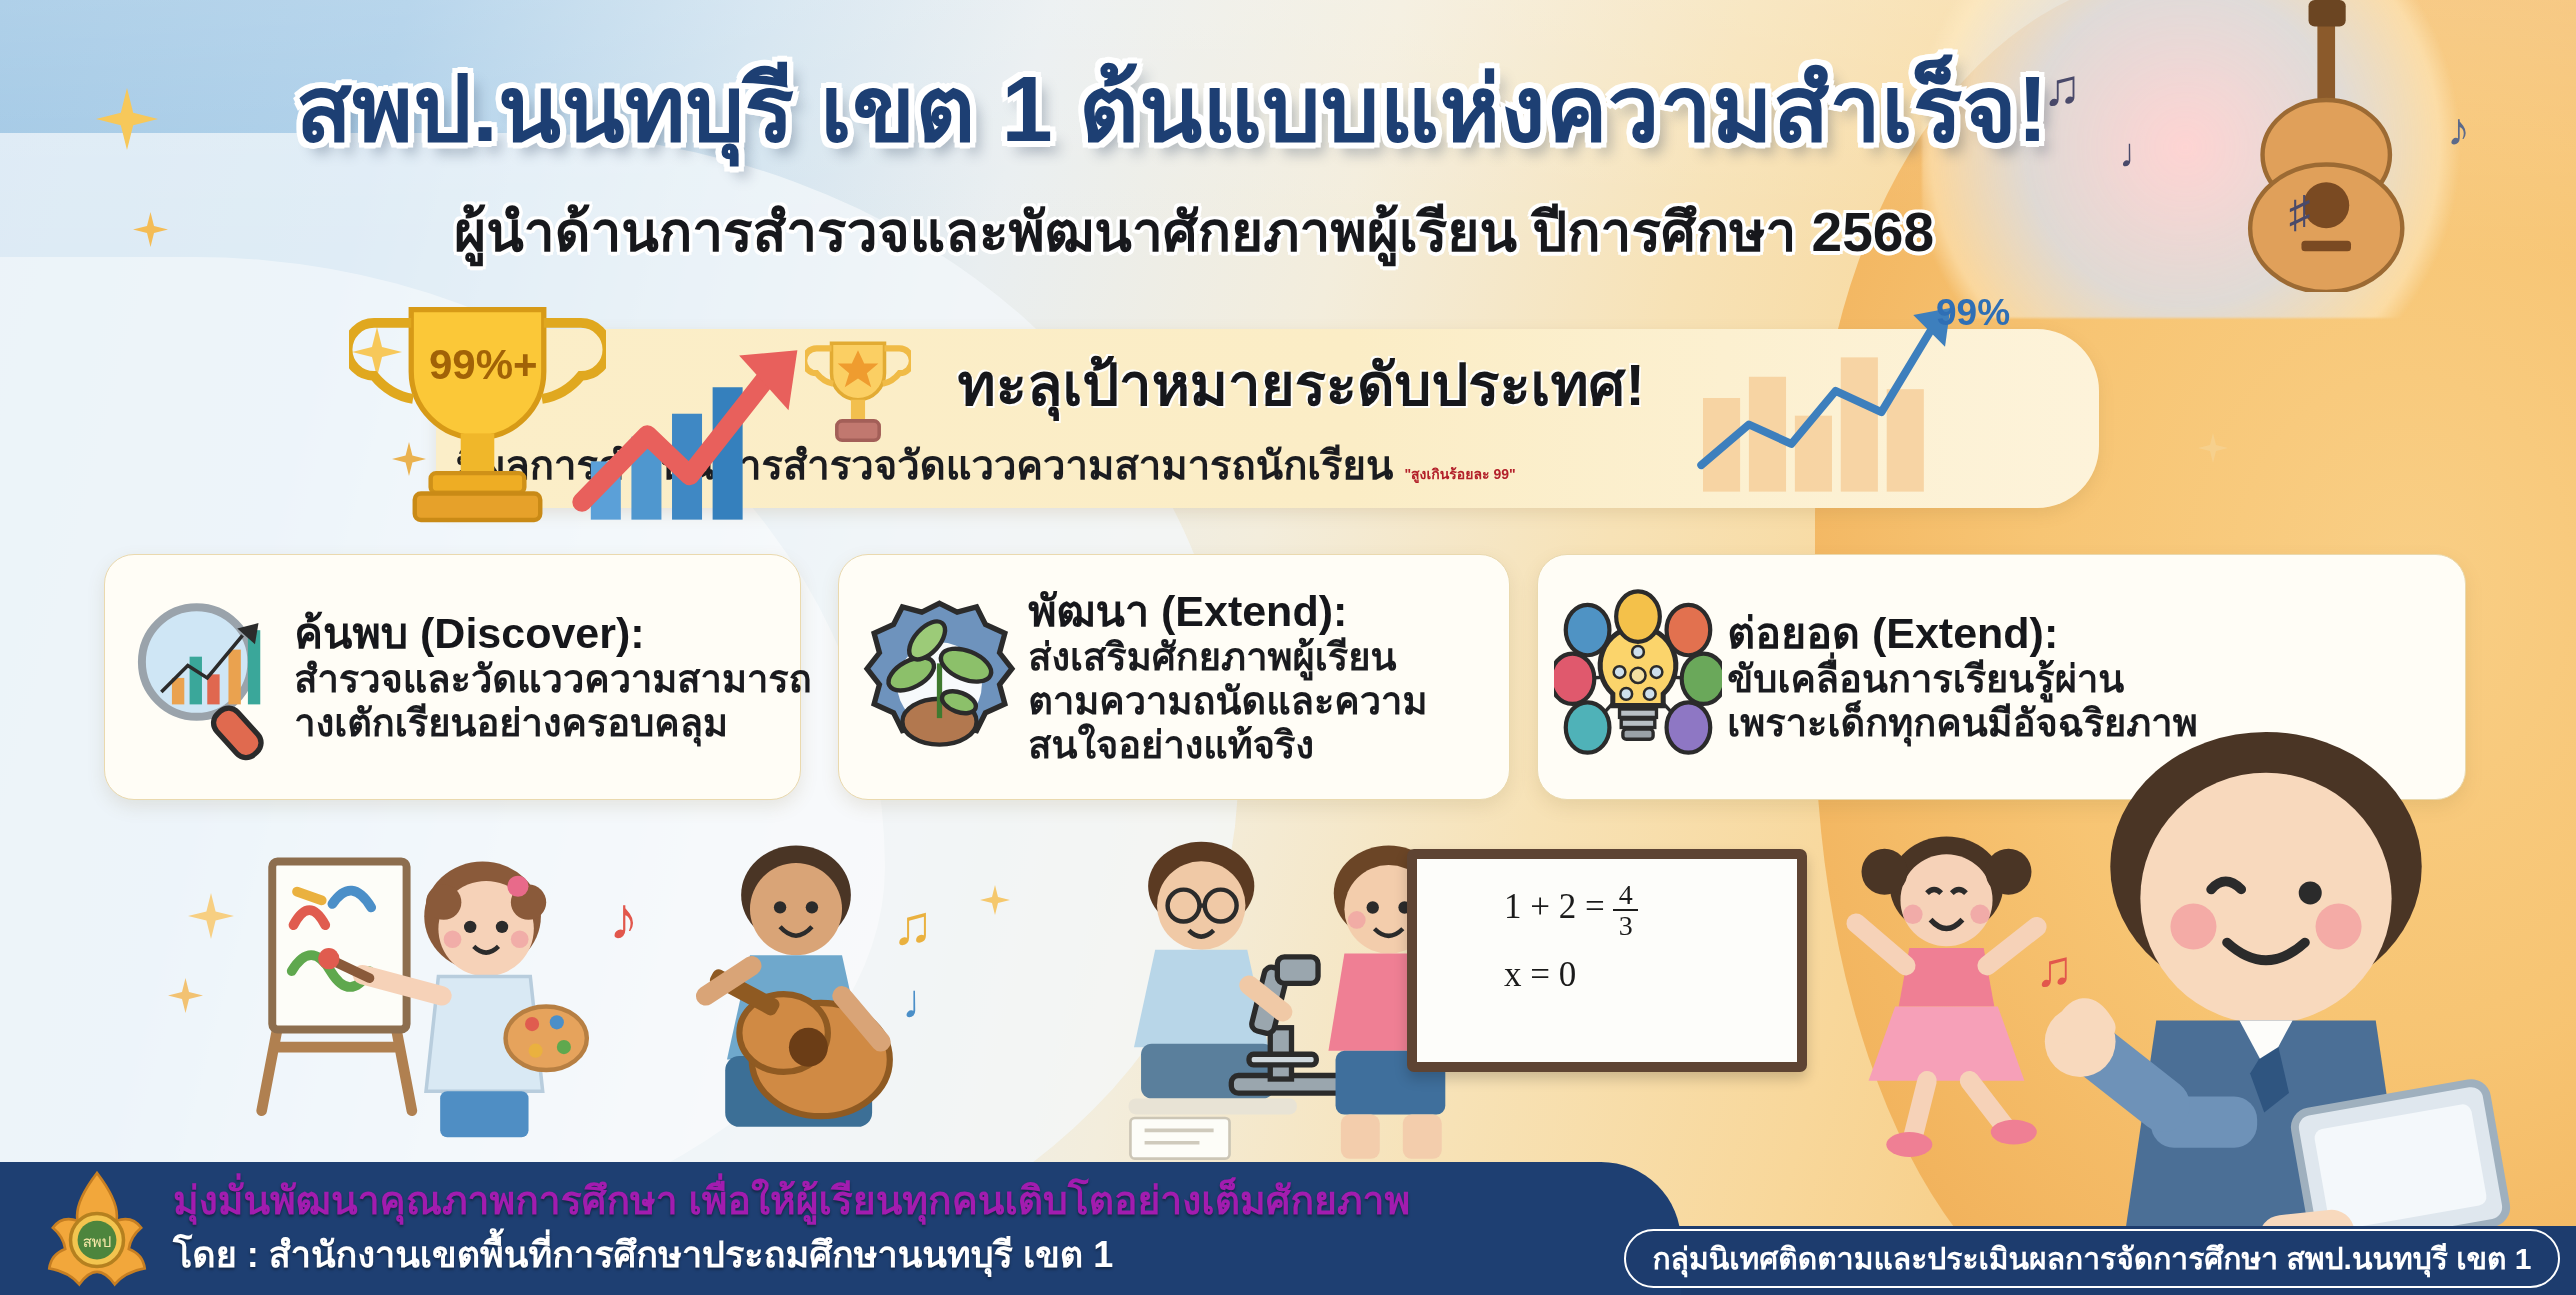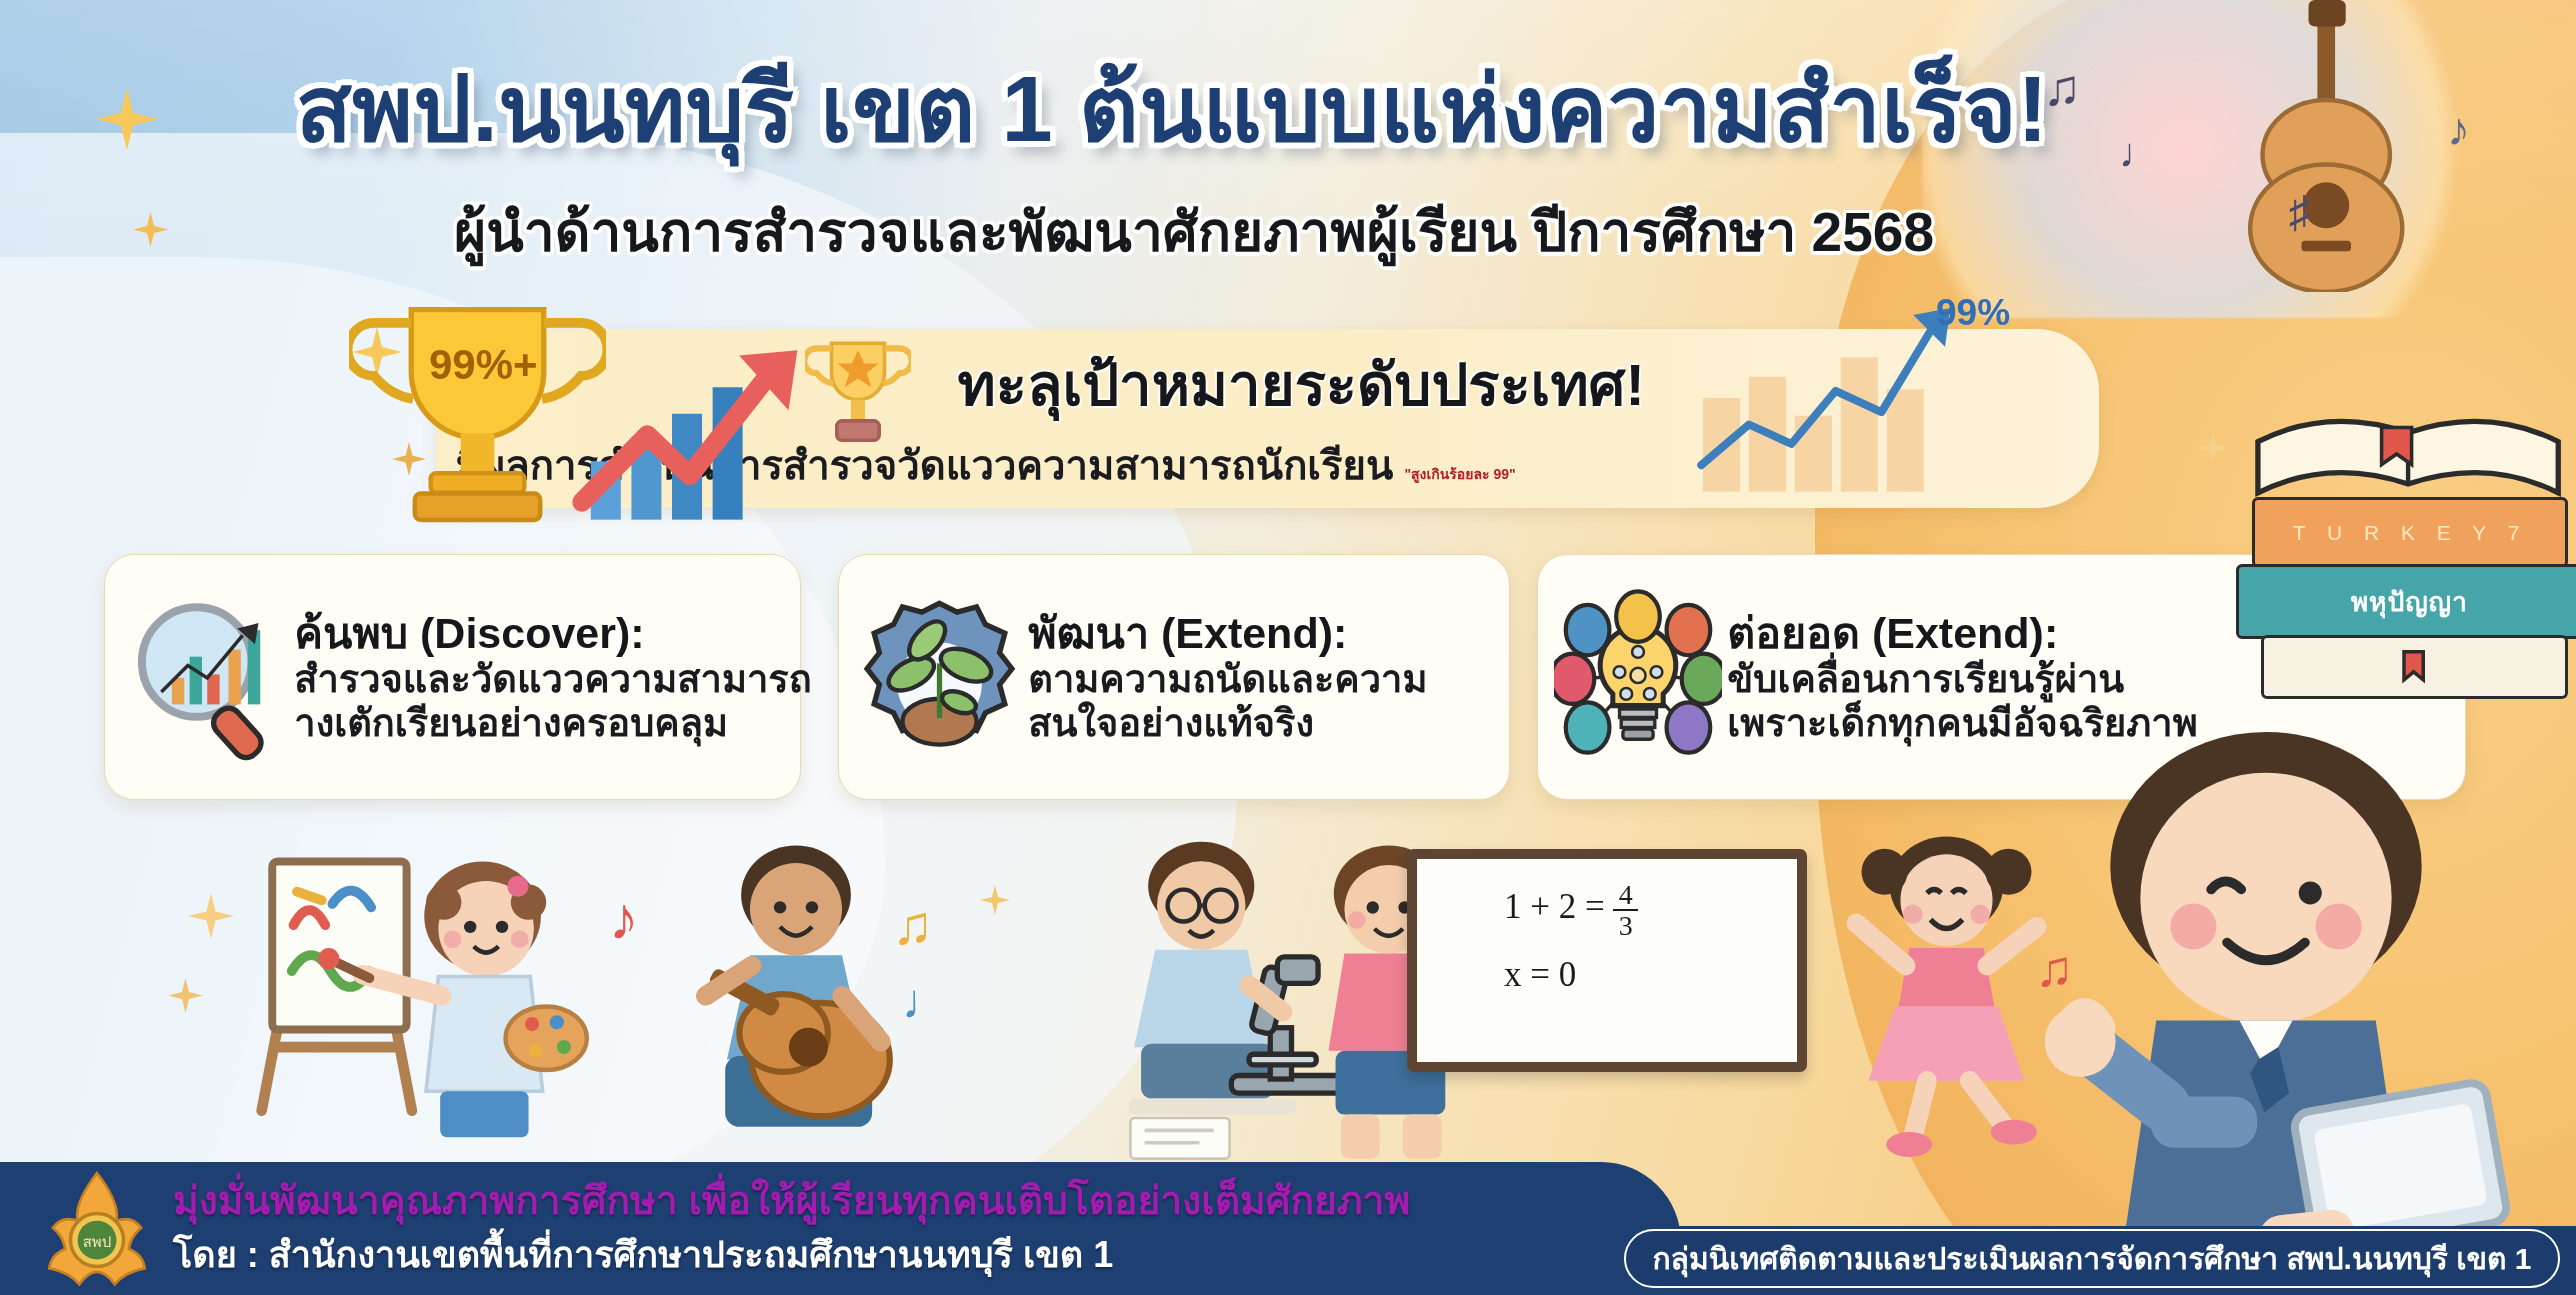--- a/index.html
+++ b/index.html
@@ -272,20 +272,21 @@
           <path d="M90 146 v-62" stroke="#3f7a2f" stroke-width="6" fill="none"></path>
           <ellipse cx="58" cy="96" rx="28" ry="15" fill="#8cc06a" stroke="#2b2b2b" stroke-width="5" transform="rotate(-28 58 96)"></ellipse>
           <ellipse cx="120" cy="86" rx="30" ry="16" fill="#8cc06a" stroke="#2b2b2b" stroke-width="5" transform="rotate(22 120 86)"></ellipse>
           <ellipse cx="76" cy="58" rx="26" ry="14" fill="#9ccb78" stroke="#2b2b2b" stroke-width="5" transform="rotate(-48 76 58)"></ellipse>
           <ellipse cx="112" cy="128" rx="20" ry="11" fill="#8cc06a" stroke="#2b2b2b" stroke-width="5" transform="rotate(20 112 128)"></ellipse>
         </svg>
       </div>
       <div class="card-txt">
         <div class="card-h">พัฒนา (Extend):</div>
         <div class="card-b">
+          <div>ส่งเสริมศักยภาพผู้เรียน</div>
           <div>ตามความถนัดและความ</div>
           <div>สนใจอย่างแท้จริง</div>
         </div>
       </div>
     </div>
 
     <div class="card c3">
       <div class="card-ico">
         <svg width="177" height="181" viewBox="0 0 200 205">
           <line x1="100" y1="100" x2="42" y2="50" stroke="#2b2b2b" stroke-width="4"></line>
@@ -319,38 +320,20 @@
       <div class="card-txt">
         <div class="card-h">ต่อยอด (Extend):</div>
         <div class="card-b">
           <div>ขับเคลื่อนการเรียนรู้ผ่าน</div>
           <div>เพราะเด็กทุกคนมีอัจฉริยภาพ</div>
         </div>
       </div>
     </div>
   </div>
 
-  <div class="books">
-    <svg width="345" height="106" viewBox="0 0 390 120" style="position:absolute;left:8.8px;top:-34px">
-      <path d="M20 96 q80 -40 170 -10 q90 -30 170 10 v-58 q-80 -40 -170 -10 q-90 -30 -170 10 z" fill="#fdf6e3" stroke="#2b2b2b" stroke-width="6"></path>
-      <path d="M190 86 v-58" stroke="#2b2b2b" stroke-width="5"></path>
-      <path d="M160 22 h34 v42 l-17 -12 -17 12 z" fill="#e2574c" stroke="#2b2b2b" stroke-width="4"></path>
-    </svg>
-    <div class="book" style="left:21px;top:55px;width:310px;height:65px;background:#f0a25c;">
-      <span class="book-label turkey">T U R K E Y  7</span>
-    </div>
-    <div class="book" style="left:5.3px;top:122px;width:340px;height:69px;background:#45a5a8;">
-      <span class="book-label">พหุปัญญา</span>
-    </div>
-    <div class="book" style="left:30px;top:193px;width:301px;height:58px;background:#f6f1e2;">
-      <svg width="53" height="35" viewBox="0 0 60 40">
-        <path d="M18 2 h22 v32 l-11 -9 -11 9 z" fill="#e2574c" stroke="#2b2b2b" stroke-width="4"></path>
-      </svg>
-    </div>
-  </div>
 
   <div class="scene">
 
     <svg class="kid" style="left:221px;top:8.8px;" width="380" height="354" viewBox="0 0 430 400">
       <path d="M46 340 L88 120 M216 340 L174 120 M60 268 h140" stroke="#b08050" stroke-width="12" stroke-linecap="round"></path>
       <rect x="58" y="58" width="152" height="190" rx="6" fill="#fdfdf8" stroke="#8d6e4e" stroke-width="9"></rect>
       <path d="M80 182 q22 -36 44 0 q22 36 44 0" stroke="#5fa84e" stroke-width="11" fill="none" stroke-linecap="round"></path>
       <path d="M82 130 q18 -34 36 0" stroke="#e05c4f" stroke-width="11" fill="none" stroke-linecap="round"></path>
       <path d="M126 106 q22 -32 44 4" stroke="#4b8fc8" stroke-width="11" fill="none" stroke-linecap="round"></path>
       <path d="M86 92 l28 10" stroke="#eab13f" stroke-width="11" stroke-linecap="round"></path>

